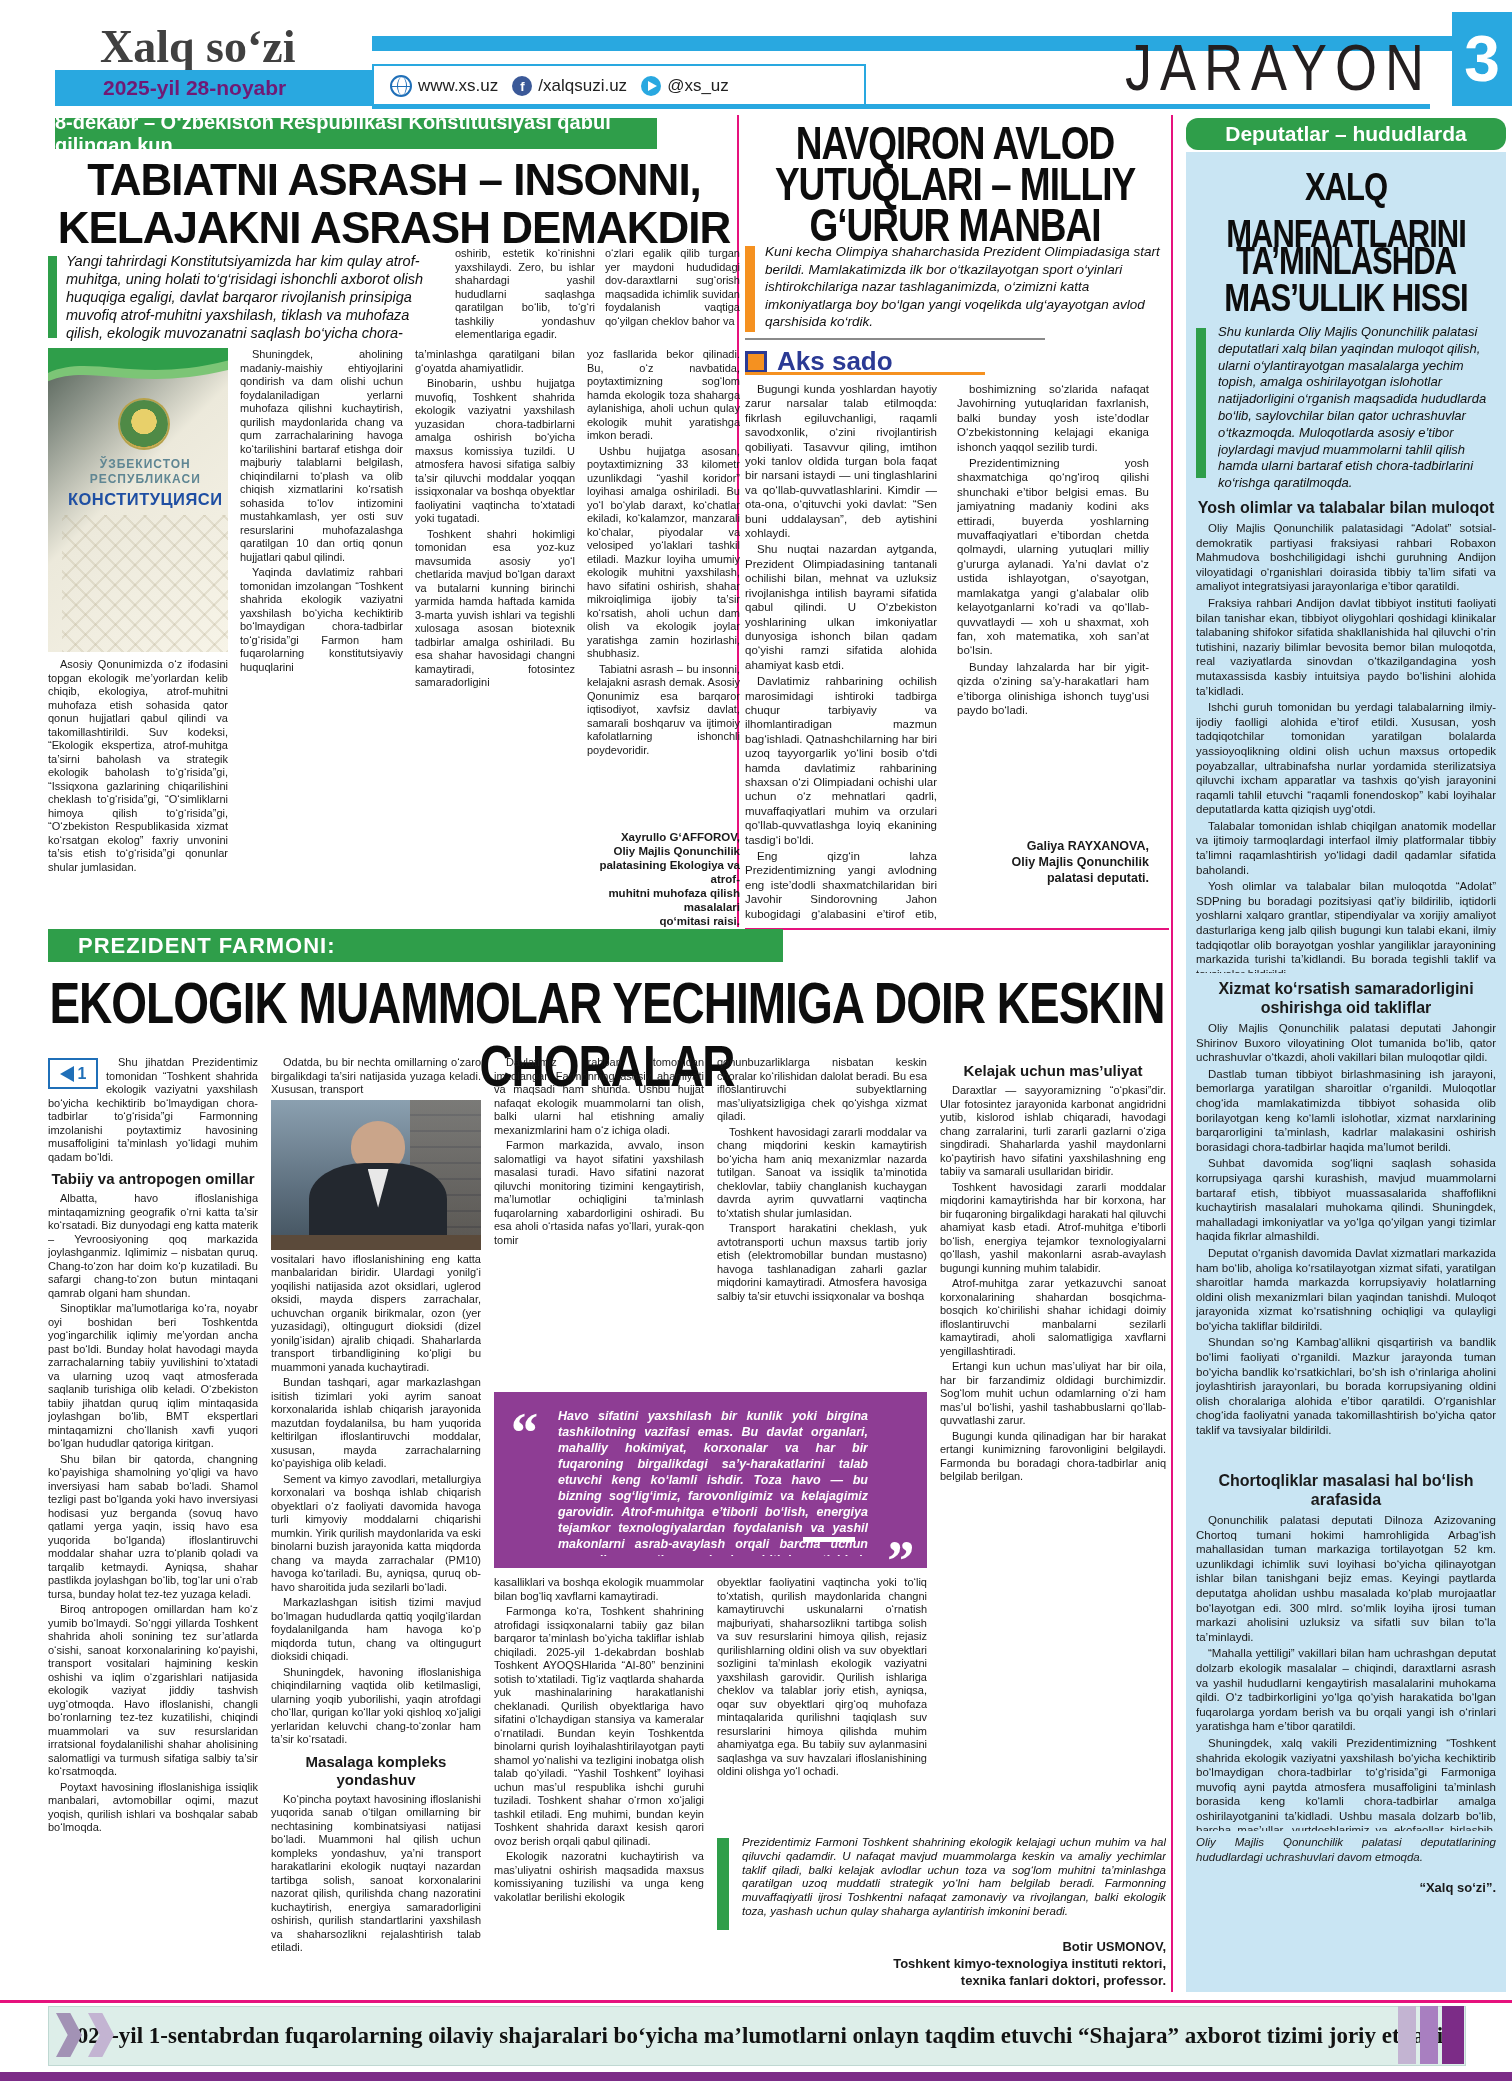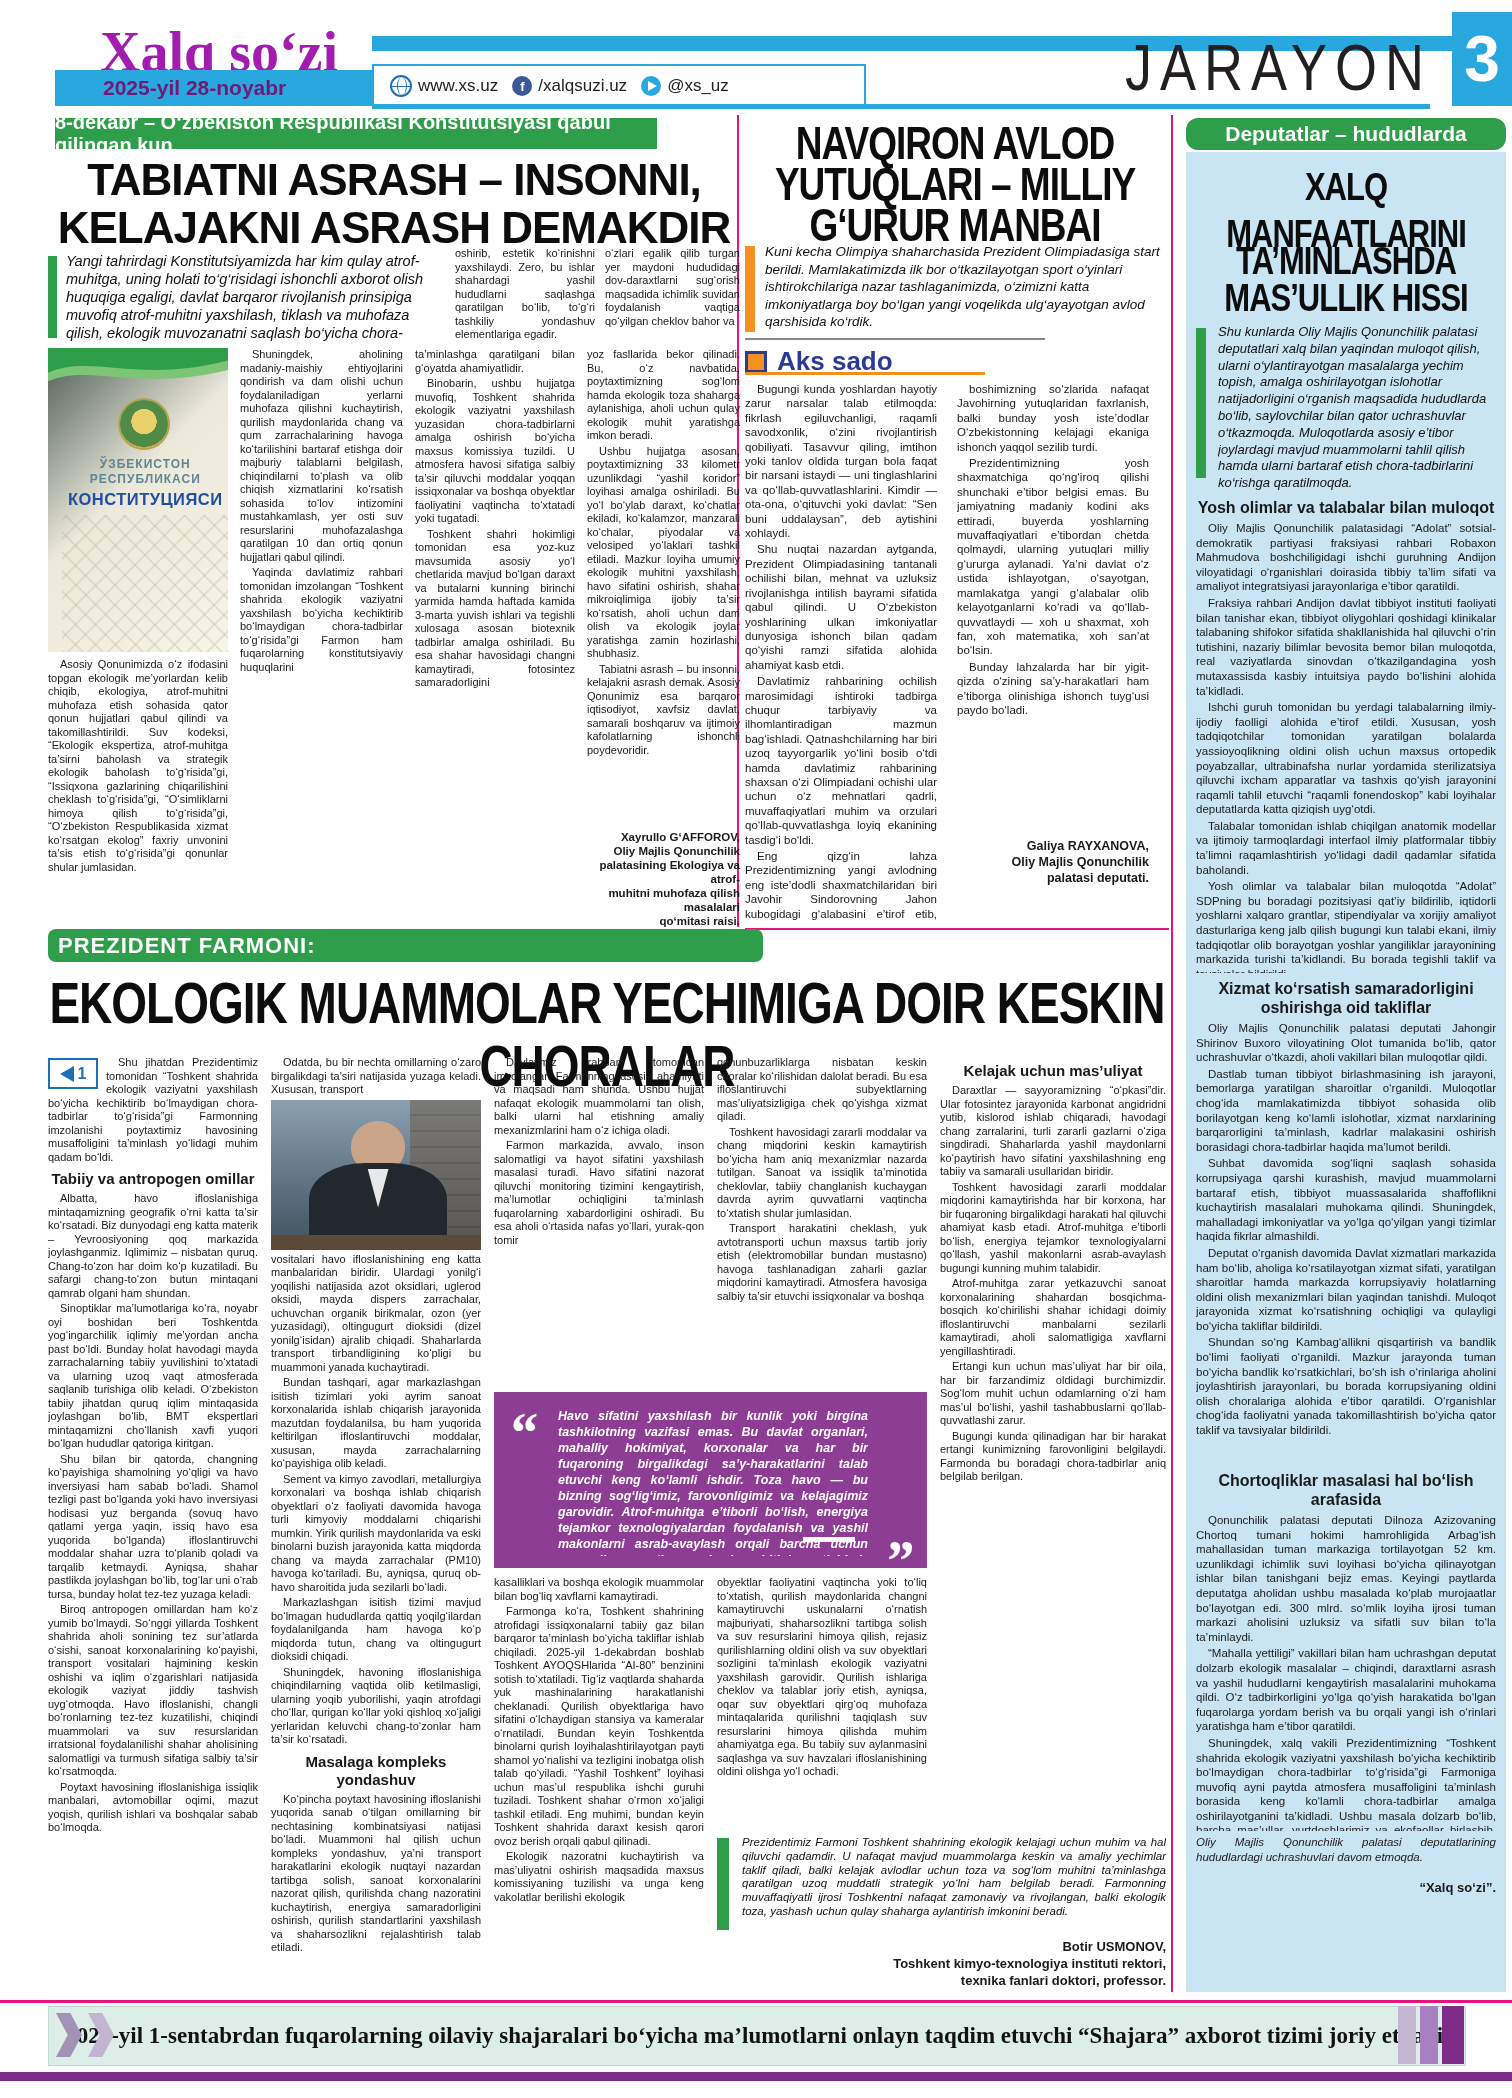--- a/index.html
+++ b/index.html
@@ -1,34 +1,34 @@
 <!DOCTYPE html>
 <html><head>
 <meta charset="utf-8">
 <style>
   html,body{margin:0;padding:0;background:#ffffff;}
   #page{position:relative;width:1512px;height:2098px;background:#ffffff;overflow:hidden;
         font-family:"Liberation Sans",sans-serif;color:#1a1a1a;}
   .abs{position:absolute;}
   
-  .logo{font-family:"Liberation Serif",serif;font-weight:bold;font-size:56px;color:#a21caf;letter-spacing:0;}
+  .logo{font-family:"Liberation Serif",serif;font-weight:bold;font-size:46px;color:#404040;letter-spacing:0;}
   .cyan{background:#29a8e0;}
   .datebox{color:#701a75;font-weight:bold;font-size:21px;display:flex;align-items:center;padding-left:48px;}
   .contacts{border:2px solid #29a8e0;background:#fff;display:flex;align-items:center;gap:14px;padding:0 16px;font-size:17px;color:#222;}
   .contact-item{display:flex;align-items:center;gap:6px;}
   .circ{width:20px;height:20px;border-radius:50%;display:flex;align-items:center;justify-content:center;color:#fff;font-size:13px;font-weight:bold;}
   .globe{width:18px;height:18px;border-radius:50%;border:2px solid #1f6fb8;position:relative;}
   .globe:before{content:"";position:absolute;left:50%;top:0;width:8px;height:100%;margin-left:-4px;border-left:1.5px solid #1f6fb8;border-right:1.5px solid #1f6fb8;border-radius:50%;}
   .globe:after{content:"";position:absolute;top:50%;left:0;width:100%;border-top:1.5px solid #1f6fb8;}
   .tg-tri{width:0;height:0;border-left:9px solid #fff;border-top:5px solid transparent;border-bottom:5px solid transparent;margin-left:2px;}
   .jarayon{font-size:54px;letter-spacing:8px;color:#231f20;transform:scaleY(1.2);transform-origin:right bottom;font-weight:400;}
   .pagenum{color:#fff;font-weight:bold;font-size:64px;display:flex;align-items:center;justify-content:center;}
   
   .banner{background:#2f9e4a;color:#fff;font-weight:bold;display:flex;align-items:center;justify-content:center;}
-  .banner.left{justify-content:flex-start;padding-left:10px;border-radius:8px;}
+  .banner.left{justify-content:flex-start;padding-left:30px;}
   .rule-v{background:#e6127d;width:2px;}
   .rule-h{background:#e6127d;height:2px;}
   .hl{font-weight:bold;color:#0d0d0d;text-align:center;}
   .hl .ln{display:block;}
   .cond{transform:scaleY(1.25);transform-origin:center top;letter-spacing:-1px;}
   .lead{font-style:italic;font-weight:500;color:#111;}
   .leadbar{background:#2f9e4a;}
   .leadbar.orange{background:#f59120;}
   .body{font-size:11px;line-height:13.5px;text-align:justify;overflow:hidden;}
   .body p{margin:0 0 2px 0;text-indent:12px;}

